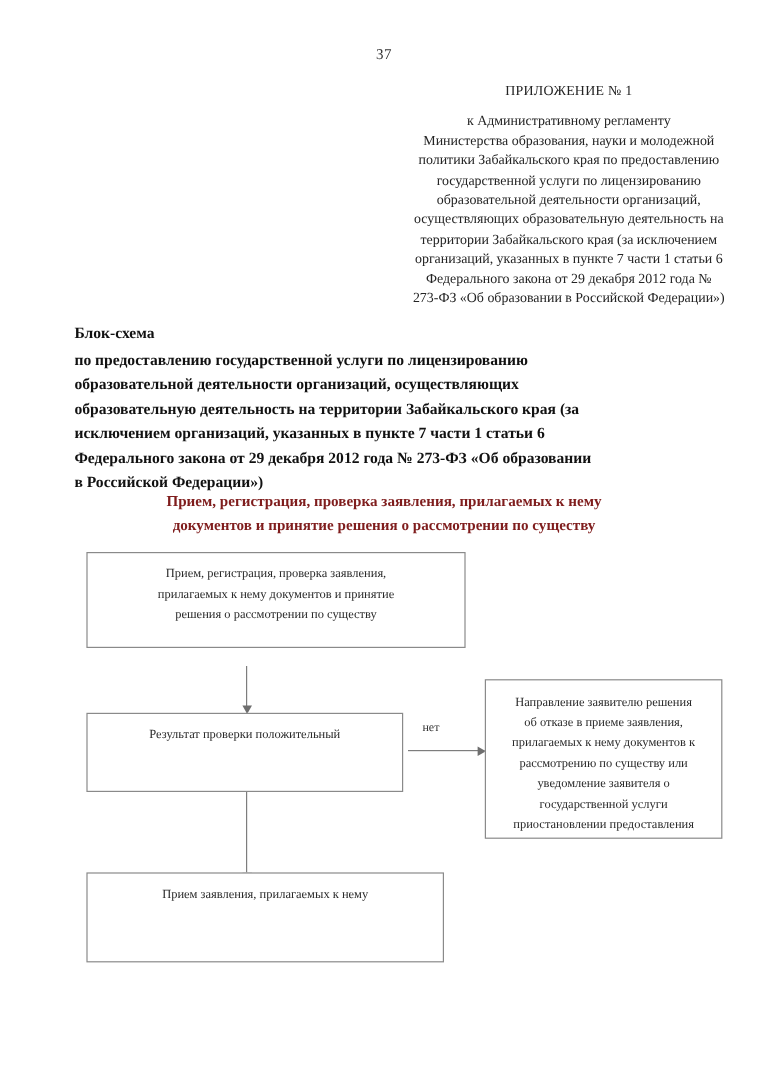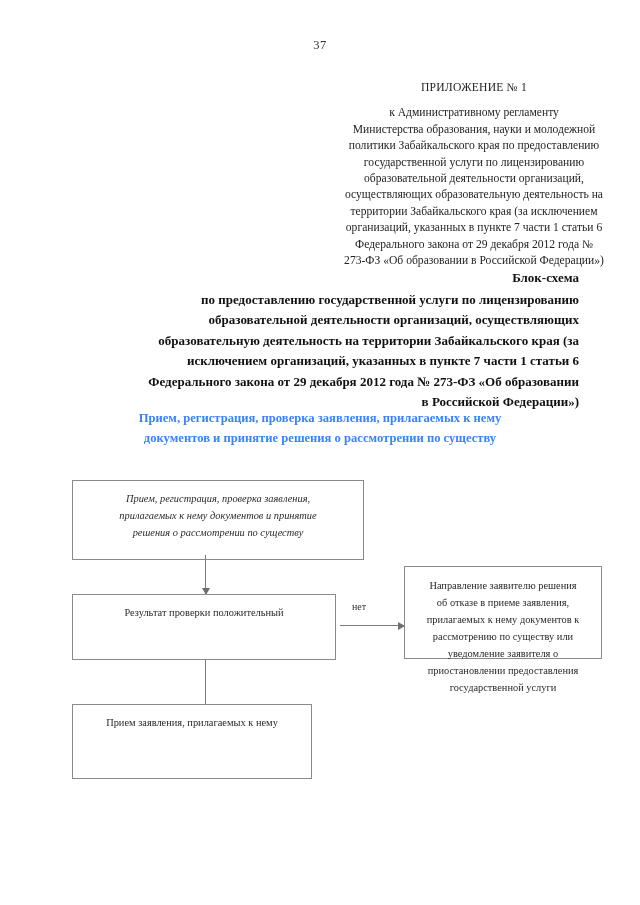--- a/index.html
+++ b/index.html
@@ -28,43 +28,43 @@
     width: 640px;
     text-align: center;
     font-size: 12.5px;
     color: #333;
     letter-spacing: 0.4px;
   }
 
   
   .appendix-block {
     position: absolute;
-    top: 80px;
+    top: 68px;
     left: 318px;
     width: 312px;
     text-align: center;
     font-size: 11.6px;
     line-height: 16.4px;
     color: #242424;
   }
   .appendix-title {
     margin-bottom: 9px;
     letter-spacing: 0.2px;
   }
   .appendix-body p {
     margin: 0;
   }
 
   
   .doc-title {
     position: absolute;
     top: 268px;
-    left: 95px;
+    left: 62px;
     width: 484px;
-    text-align: right;
+    text-align: left;
     font-weight: bold;
     font-size: 13px;
     line-height: 20.5px;
     color: #111;
   }
   .doc-title .lead {
     display: block;
     margin-bottom: 1px;
   }
   .doc-title p {
@@ -74,21 +74,21 @@
   
   .doc-subtitle {
     position: absolute;
     top: 408px;
     left: 88px;
     width: 464px;
     text-align: center;
     font-weight: bold;
     font-size: 12.6px;
     line-height: 20px;
-    color: #3b82f6;
+    color: #7f1d1d;
   }
   .doc-subtitle p { margin: 0; }
 
   
   .flow {
     position: absolute;
     top: 0;
     left: 0;
     width: 640px;
     height: 905px;
@@ -102,24 +102,24 @@
     background: #ffffff;
     box-sizing: border-box;
     font-size: 10.4px;
     line-height: 17px;
     text-align: center;
     color: #2a2a2a;
     padding-top: 9px;
   }
   .node p { margin: 0; }
 
-  #node-intake   { left: 72px;  top: 480px; width: 292px; height: 80px; font-style: italic; }
+  #node-intake   { left: 72px;  top: 460px; width: 316px; height: 80px; }
   #node-check    { left: 72px;  top: 594px; width: 264px; height: 66px; }
-  #node-refusal  { left: 404px; top: 566px; width: 198px; height: 93px; padding-top: 10px; }
-  #node-accept   { left: 72px;  top: 704px; width: 240px; height: 75px; }
+  #node-refusal  { left: 404px; top: 566px; width: 198px; height: 133px; padding-top: 10px; }
+  #node-accept   { left: 72px;  top: 727px; width: 298px; height: 75px; }
 
   
   .line-v, .line-h {
     position: absolute;
     background: #7d7d7d;
   }
   .line-v { width: 1px; }
   .line-h { height: 1px; }
 
   #conn-1 { left: 205px; top: 555px; height: 39px; }
@@ -210,22 +210,22 @@
     <div class="line-h" id="conn-3"></div>
     <div class="arrow-right" id="arrow-3"></div>
     <div class="edge-label" id="label-no">нет</div>
 
     <div class="node" id="node-refusal">
       <p>Направление заявителю решения</p>
       <p>об отказе в приеме заявления,</p>
       <p>прилагаемых к нему документов к</p>
       <p>рассмотрению по существу или</p>
       <p>уведомление заявителя о</p>
+      <p>государственной услуги</p>
       <p>приостановлении предоставления</p>
-      <p>государственной услуги</p>
     </div>
 
     <div class="line-v" id="conn-2"></div>
     <div class="arrow-down" id="arrow-2"></div>
     <div class="edge-label" id="label-yes">да</div>
 
     <div class="node" id="node-accept">
       <p>Прием заявления, прилагаемых к нему</p>
     </div>
 

